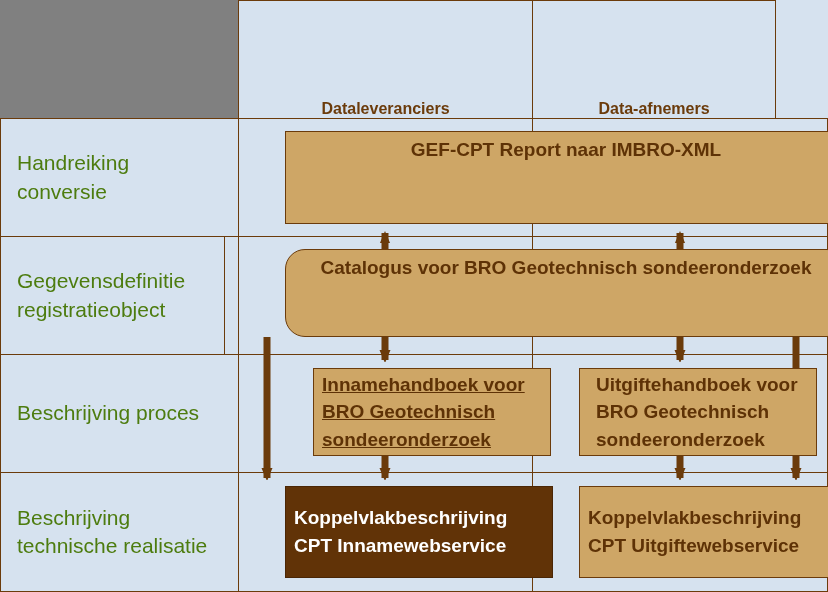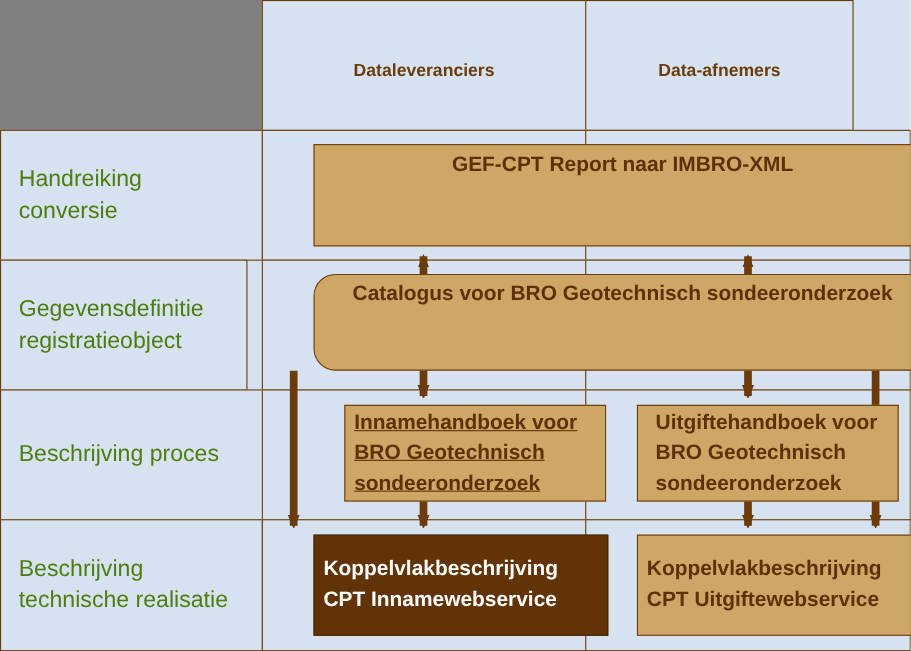--- a/index.html
+++ b/index.html
@@ -36,21 +36,21 @@
     display: flex;
     align-items: center;
     padding: 0 16px;
     color: #4d7c0f;
     font-size: 21px;
     font-weight: normal;
     line-height: 1.35;
   }
   .colhead {
     display: flex;
-    align-items: center;
+    align-items: flex-end;
     justify-content: center;
     padding-top: 11px;
     color: #6b3b0b;
     font-size: 16px;
     font-weight: bold;
   }
 
   
   .conn-layer {
     position: absolute;

